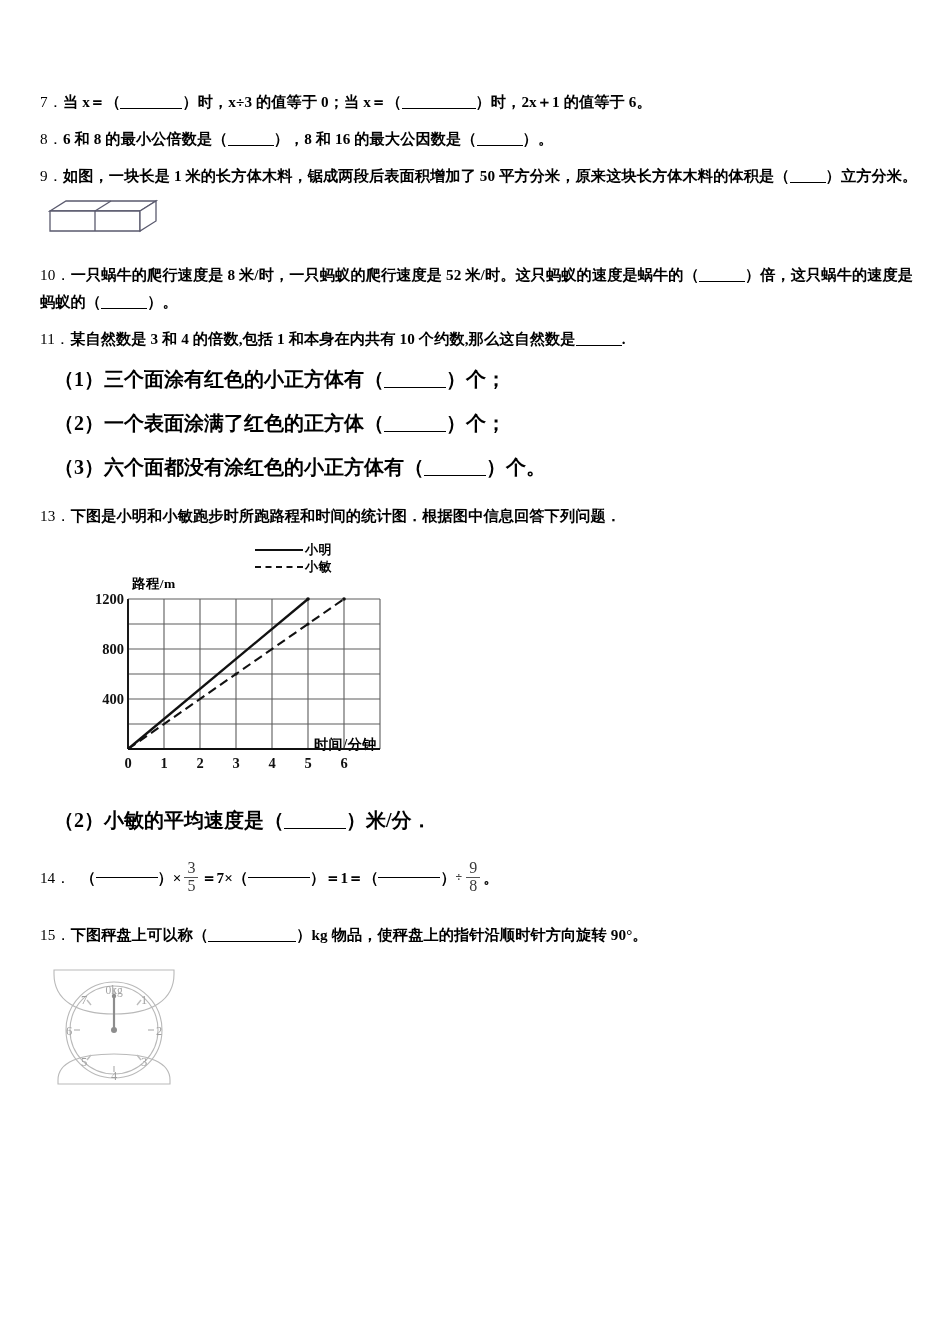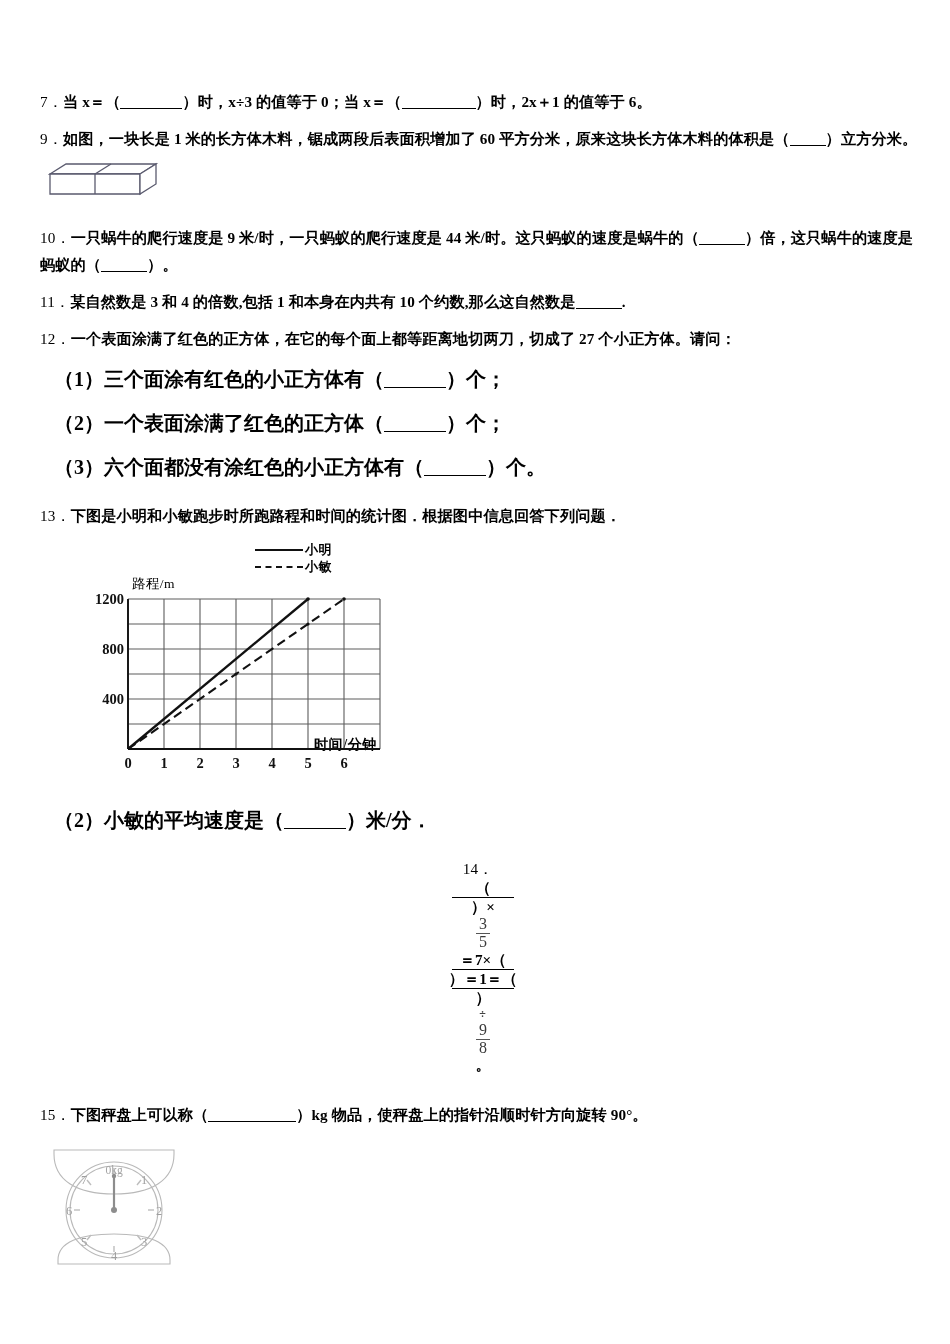--- a/index.html
+++ b/index.html
@@ -81,21 +81,21 @@
   .legend-line.dashed {
     border-top: 2.2px dashed #111;
   }
   .legend-label { letter-spacing: 0.5px; }
 
   .ylabel-top {
     position: absolute;
     left: 92px;
     top: 36px;
     font-size: 13.5px;
-    font-weight: normal;
+    font-weight: bold;
     font-family: "Liberation Serif", serif;
     letter-spacing: 0.4px;
   }
   .xlabel-right {
     position: absolute;
     left: 274px;
     top: 197px;
     font-size: 14px;
     font-weight: bold;
     font-family: "Liberation Serif", serif;
@@ -109,21 +109,20 @@
 
   
   .q14 {
     font-size: 15.2px;
     font-weight: bold;
     margin: 22px 0 26px 0;
     display: flex;
     align-items: center;
     flex-wrap: nowrap;
     line-height: 1.2;
-    flex-direction: column;
   }
   .frac {
     display: inline-flex;
     flex-direction: column;
     align-items: center;
     vertical-align: middle;
     margin: 0 3px;
     font-weight: normal;
     font-size: 16px;
     color: #3a3a3a;
@@ -152,46 +151,46 @@
 </style>
 </head>
 <body>
 
 <div class="page">
 
   <div class="q">
     <span class="qnum">7．</span><span>当 x＝（</span><span class="blank bl-md"></span><span>）时，x÷3 的值等于 0；当 x＝（</span><span class="blank bl-lg"></span><span>）时，2x＋1 的值等于 6。</span>
   </div>
 
-
-  <div class="q">
-    <span class="qnum">9．</span><span>如图，一块长是 1 米的长方体木料，锯成两段后表面积增加了 60 平方分米，原来这块长方体木料的体积是（</span><span class="blank bl-tiny"></span><span>）立方分米。</span>
+  <div class="q">
+    <span class="qnum">8．</span><span>6 和 8 的最小公倍数是（</span><span class="blank bl-sm"></span><span>），8 和 16 的最大公因数是（</span><span class="blank bl-sm"></span><span>）。</span>
+  </div>
+
+  <div class="q">
+    <span class="qnum">9．</span><span>如图，一块长是 1 米的长方体木料，锯成两段后表面积增加了 50 平方分米，原来这块长方体木料的体积是（</span><span class="blank bl-tiny"></span><span>）立方分米。</span>
   </div>
 
   <div class="box-fig">
     <svg width="112" height="38" viewBox="0 0 112 38">
       <polygon points="2,12 18,2 108,2 92,12" fill="#ffffff" stroke="#5a5a6e" stroke-width="1.3"></polygon>
       <polygon points="2,12 92,12 92,32 2,32" fill="#ffffff" stroke="#5a5a6e" stroke-width="1.3"></polygon>
       <polygon points="92,12 108,2 108,22 92,32" fill="#ffffff" stroke="#5a5a6e" stroke-width="1.3"></polygon>
       <line x1="47" y1="12" x2="47" y2="32" stroke="#5a5a6e" stroke-width="1.3"></line>
       <line x1="47" y1="12" x2="63" y2="2" stroke="#5a5a6e" stroke-width="1.3"></line>
     </svg>
   </div>
 
   <div class="q">
-    <span class="qnum">10．</span><span>一只蜗牛的爬行速度是 9 米/时，一只蚂蚁的爬行速度是 44 米/时。这只蚂蚁的速度是蜗牛的（</span><span class="blank bl-sm"></span><span>）倍，这只蜗牛的速度是蚂蚁的（</span><span class="blank bl-sm"></span><span>）。</span>
+    <span class="qnum">10．</span><span>一只蜗牛的爬行速度是 8 米/时，一只蚂蚁的爬行速度是 52 米/时。这只蚂蚁的速度是蜗牛的（</span><span class="blank bl-sm"></span><span>）倍，这只蜗牛的速度是蚂蚁的（</span><span class="blank bl-sm"></span><span>）。</span>
   </div>
 
   <div class="q">
     <span class="qnum">11．</span><span>某自然数是 3 和 4 的倍数,包括 1 和本身在内共有 10 个约数,那么这自然数是</span><span class="blank bl-sm"></span><span>.</span>
   </div>
 
-  <div class="q">
-    <span class="qnum">12．</span><span>一个表面涂满了红色的正方体，在它的每个面上都等距离地切两刀，切成了 27 个小正方体。请问：</span>
-  </div>
   <div class="sub">
     <span>（1）</span><span>三个面涂有红色的小正方体有（</span><span class="blank bl-md"></span><span>）个；</span>
   </div>
   <div class="sub">
     <span>（2）</span><span>一个表面涂满了红色的正方体（</span><span class="blank bl-md"></span><span>）个；</span>
   </div>
   <div class="sub">
     <span>（3）</span><span>六个面都没有涂红色的小正方体有（</span><span class="blank bl-md"></span><span>）个。</span>
   </div>
 

